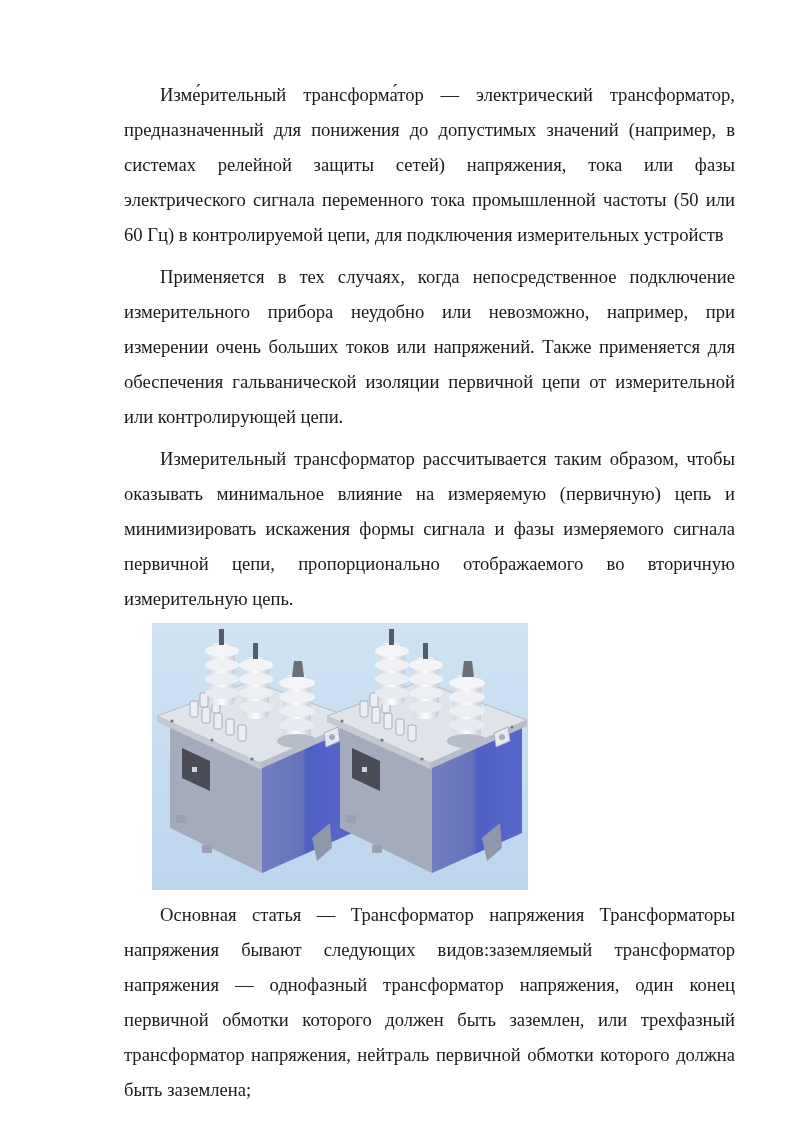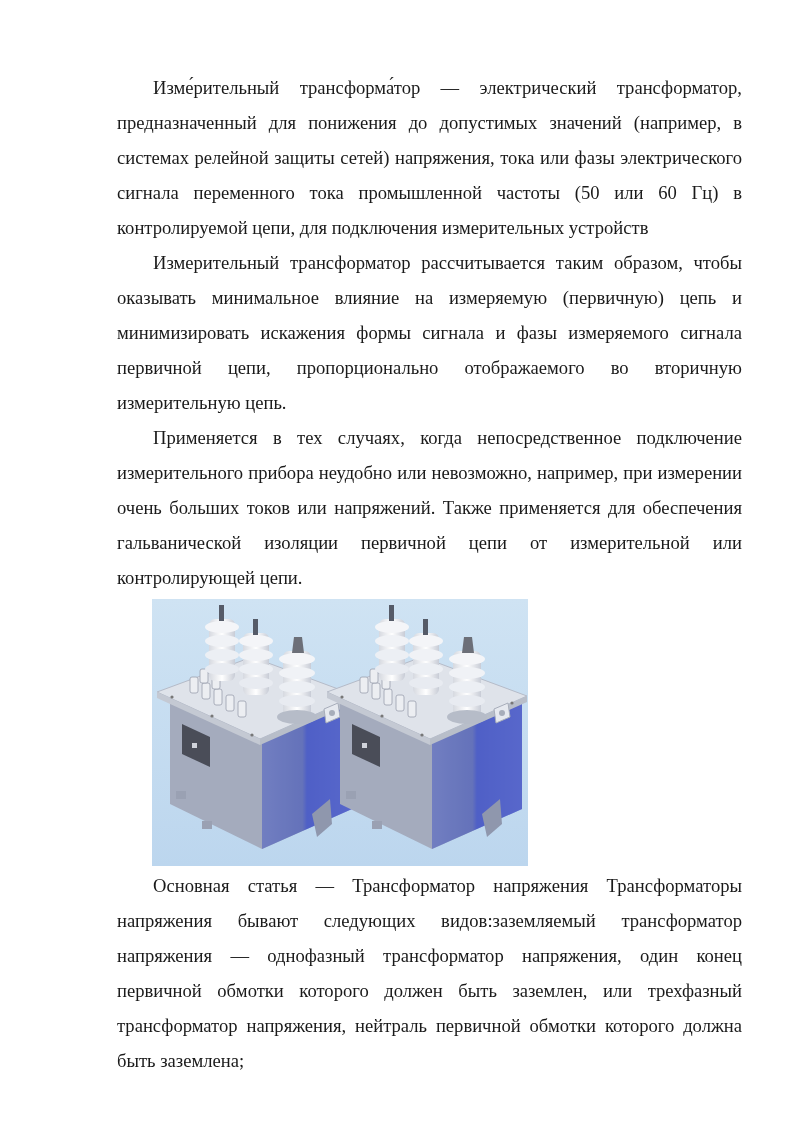--- a/index.html
+++ b/index.html
@@ -2,34 +2,34 @@
 <html><head>
 <meta charset="utf-8">
 <style>
   html, body { margin: 0; padding: 0; background: #ffffff; }
   body { width: 800px; height: 1131px; position: relative; overflow: hidden; }
   .page {
     position: absolute; left: 117px; top: 70px; width: 625px;
     font-family: "Liberation Serif", "DejaVu Serif", serif;
     font-size: 18.6px; line-height: 35px; color: #1a1a1a;
   }
-  .para { margin: 0; text-align: justify; text-indent: 36px; }
+  .para { margin: 7px; text-align: justify; text-indent: 36px; }
   .figure {
     display: block; margin: 4px 0 2px 35px; width: 376px; height: 267px;
     position: relative; background: #c9dff0; overflow: hidden;
   }
   .figure svg { display: block; width: 100%; height: 100%; }
 </style>
 </head>
 <body>
 
 <div class="page">
   <p class="para">Изме́рительный трансформа́тор — электрический трансформатор, предназначенный для понижения до допустимых значений (например, в системах релейной защиты сетей) напряжения, тока или фазы электрического сигнала переменного тока промышленной частоты (50 или 60 Гц) в контролируемой цепи, для подключения измерительных устройств</p>
+  <p class="para">Применяется в тех случаях, когда непосредственное подключение измерительного прибора неудобно или невозможно, например, при измерении очень больших токов или напряжений. Также применяется для обеспечения гальванической изоляции первичной цепи от измерительной или контролирующей цепи.</p>
   <p class="para">Измерительный трансформатор рассчитывается таким образом, чтобы оказывать минимальное влияние на измеряемую (первичную) цепь и минимизировать искажения формы сигнала и фазы измеряемого сигнала первичной цепи, пропорционально отображаемого во вторичную измерительную цепь.</p>
-  <p class="para">Применяется в тех случаях, когда непосредственное подключение измерительного прибора неудобно или невозможно, например, при измерении очень больших токов или напряжений. Также применяется для обеспечения гальванической изоляции первичной цепи от измерительной или контролирующей цепи.</p>
 
   <div class="figure">
     <svg viewBox="0 0 376 267" xmlns="http://www.w3.org/2000/svg">
       <defs>
         <linearGradient id="bg" x1="0" y1="0" x2="0" y2="1">
           <stop offset="0" stop-color="#cfe3f3"></stop>
           <stop offset="1" stop-color="#bcd6ee"></stop>
         </linearGradient>
         <linearGradient id="tank" x1="0" y1="0" x2="1" y2="0">
           <stop offset="0" stop-color="#9aa3b8"></stop>

